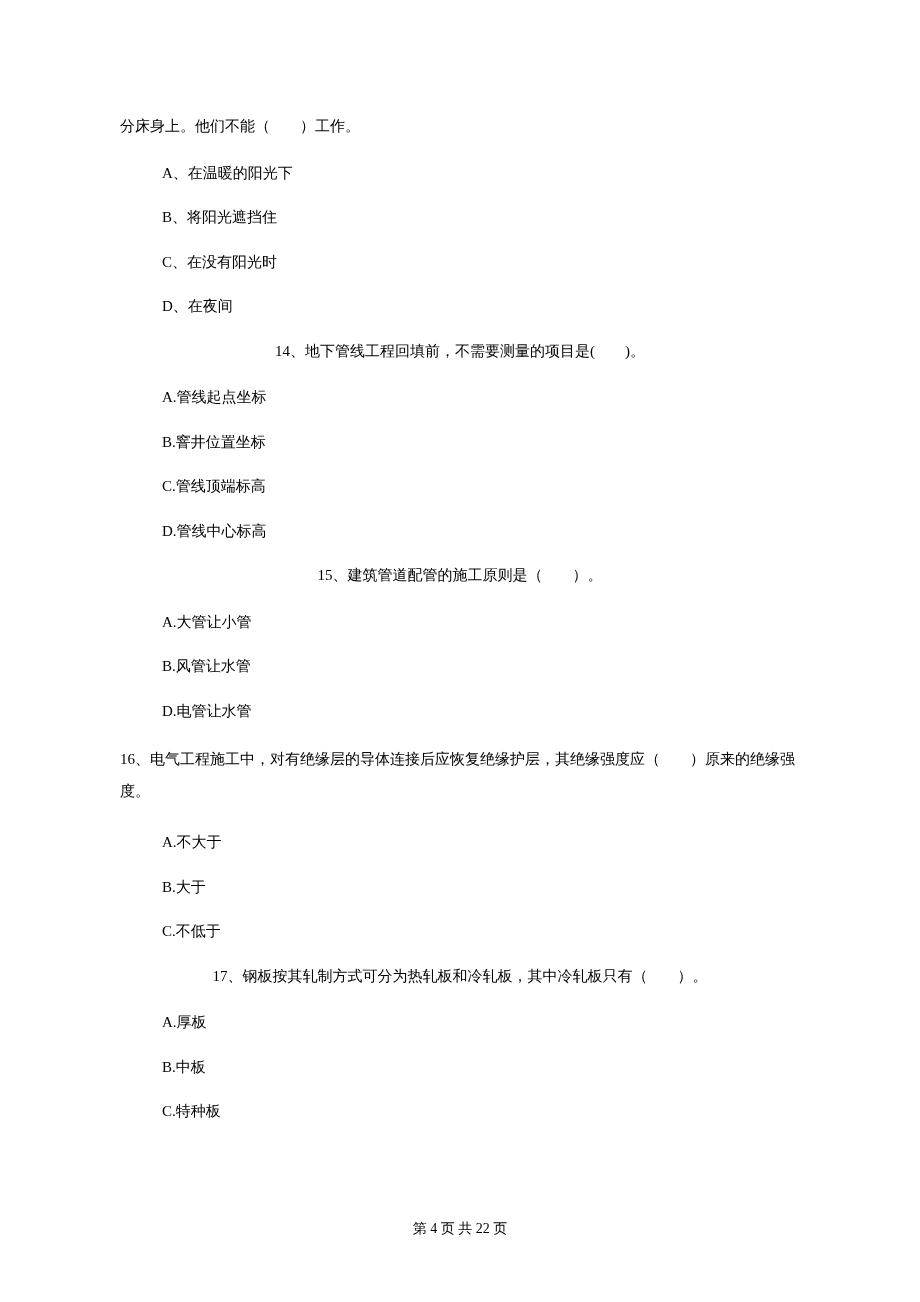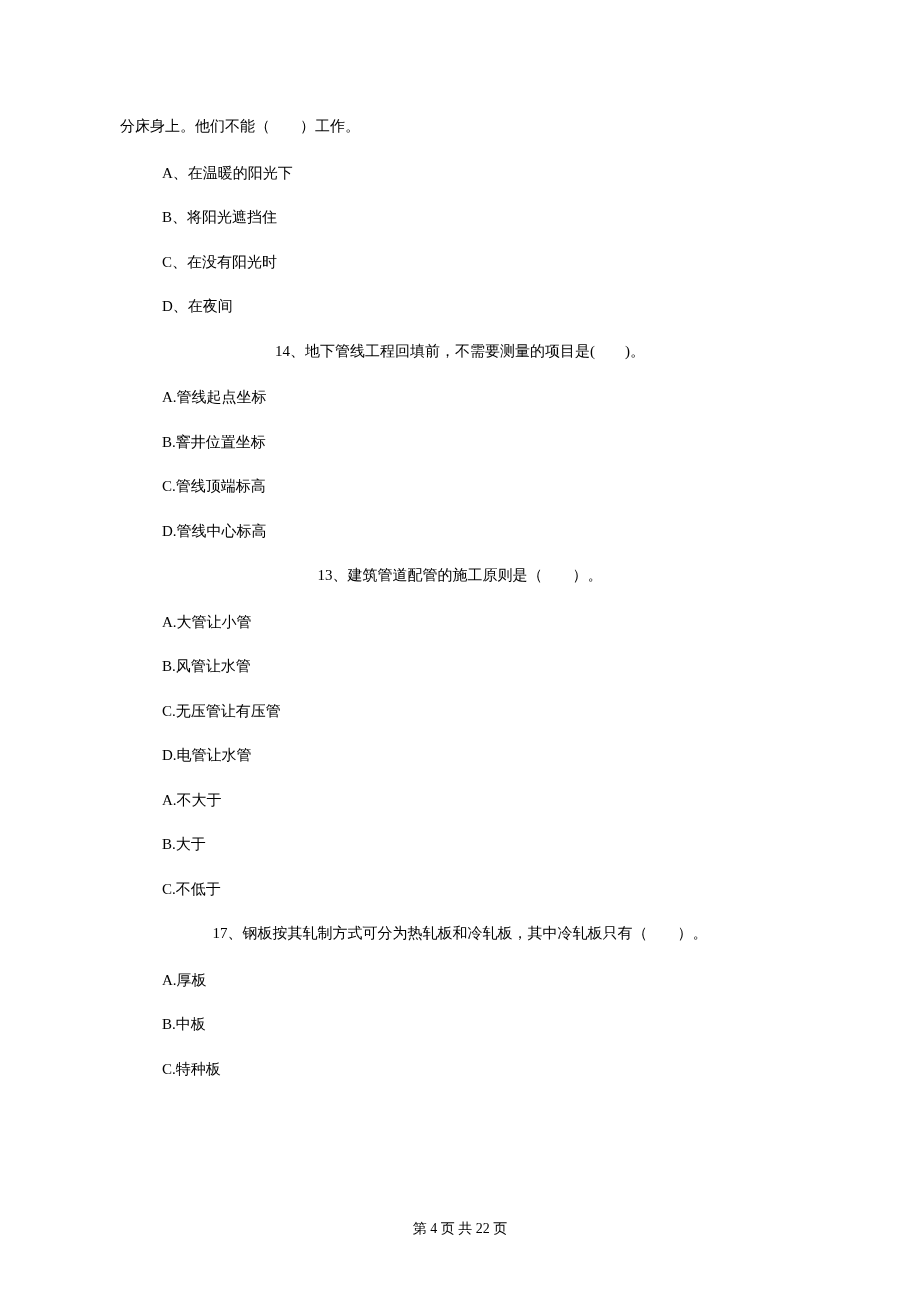--- a/index.html
+++ b/index.html
@@ -53,26 +53,26 @@
   <div class="option">B、将阳光遮挡住</div>
   <div class="option">C、在没有阳光时</div>
   <div class="option">D、在夜间</div>
 
   <div class="question">14、地下管线工程回填前，不需要测量的项目是(　　)。</div>
   <div class="option">A.管线起点坐标</div>
   <div class="option">B.窨井位置坐标</div>
   <div class="option">C.管线顶端标高</div>
   <div class="option">D.管线中心标高</div>
 
-  <div class="question">13、建筑管道配管的施工原则是（　　）。</div>
+  <div class="question">15、建筑管道配管的施工原则是（　　）。</div>
   <div class="option">A.大管让小管</div>
   <div class="option">B.风管让水管</div>
-  <div class="option">C.无压管让有压管</div>
   <div class="option">D.电管让水管</div>
 
+  <div class="question-16">16、电气工程施工中，对有绝缘层的导体连接后应恢复绝缘护层，其绝缘强度应（　　）原来的绝缘强度。</div>
   <div class="option">A.不大于</div>
   <div class="option">B.大于</div>
   <div class="option">C.不低于</div>
 
   <div class="question">17、钢板按其轧制方式可分为热轧板和冷轧板，其中冷轧板只有（　　）。</div>
   <div class="option">A.厚板</div>
   <div class="option">B.中板</div>
   <div class="option">C.特种板</div>
 
 </div>

